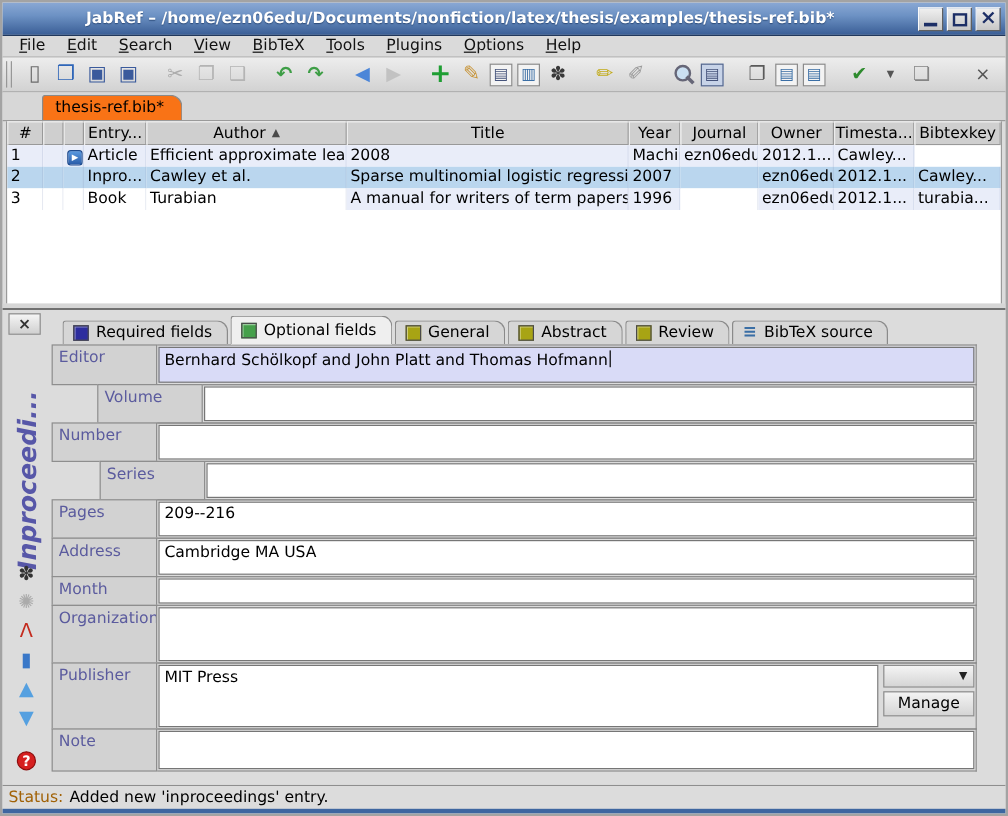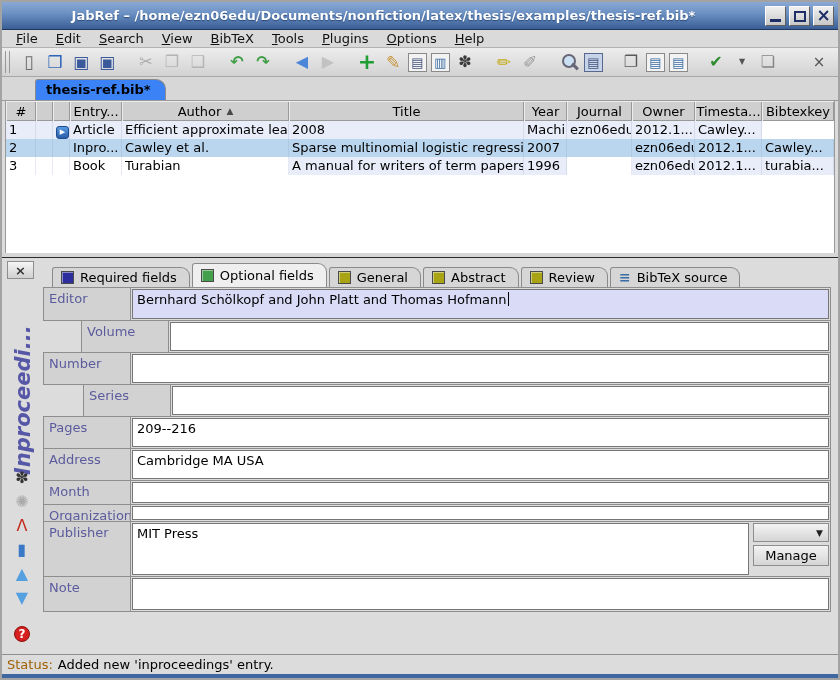--- a/index.html
+++ b/index.html
@@ -28,21 +28,21 @@
   .tbi.gap { margin-left:15px; }
   .tbi.boxed { width:19px; height:19px; border:1px solid #8A8A8A; background:#F3F3F3; font-size:13px; }
   .tbi.pressed { background:#C7D3E8; border:1px solid #56688E; }
   .tbi.mag { position:relative; }
   .tbi.mag::before { content:''; position:absolute; left:4px; top:3px; width:10px; height:10px; border:2px solid #667; border-radius:50%; background:#CBE0F2; }
   .tbi.mag::after { content:''; position:absolute; left:13px; top:14px; width:8px; height:3px; background:#667; transform:rotate(45deg); }
   .tbi.pushright { margin-left:auto; margin-right:8px; font-size:15px; }
 
   
   .doctabs { height:24px; background:#D7D7D7; border-bottom:1px solid #9A9A9A; display:flex; align-items:flex-end; padding-left:33px; }
-  .doctab { background:#3b82f6; border:1px solid #8A8A8A; border-bottom:none; border-radius:3px 10px 0 0; padding:2px 14px 3px 10px; font-size:13px;font-weight:bold; }
+  .doctab { background:#f97316; border:1px solid #8A8A8A; border-bottom:none; border-radius:3px 10px 0 0; padding:2px 14px 3px 10px; font-size:13px; }
 
   
   .tablearea { height:152px; background:#fff; margin:0 3px; border-left:1px solid #9A9A9A; border-right:1px solid #9A9A9A; overflow:hidden; }
   .grid11 { display:grid; grid-template-columns:30px 17px 17px 52px 167px 235px 43px 65px 63px 67px minmax(0,1fr); }
   .thead { height:20px; }
   .th { background:#CFCFCF; box-shadow:inset 1px 1px 0 #EDEDED, inset -1px -1px 0 #999; font-size:13px; display:flex; align-items:center; justify-content:center; white-space:nowrap; overflow:hidden; }
   .sort { font-size:9px; color:#4A4A4A; margin-left:5px; }
   .tr { height:18px; }
   .td { font-size:13px; line-height:18px; padding-left:3px; overflow:hidden; white-space:nowrap; border-right:1px solid rgba(140,155,190,0.22); }
   .bg-lav { background:#E9EDF9; } .bg-sel { background:#BAD6EE; } .bg-white { background:#fff; }
@@ -58,21 +58,21 @@
   .sideicons { position:absolute; left:0; top:212px; width:40px; display:flex; flex-direction:column; align-items:center; gap:8px; }
   .sicon { font-size:16px; line-height:1; }
   .helpdot { width:16px; height:16px; border-radius:50%; background:#D62020; border:1px solid #8E0E0E; color:#fff !important; font-size:12px; font-weight:bold; display:flex; align-items:center; justify-content:center; margin-top:12px; }
 
   .etabs { position:absolute; left:50px; top:3px; right:6px; height:26px; display:flex; align-items:flex-end; }
   .etab { display:flex; align-items:center; gap:6px; background:#D6D6D6; border:1px solid #8A8A8A; border-bottom:none; border-radius:3px 9px 0 0; padding:2px 12px 3px 8px; font-size:13px; height:20px; margin-right:2px; white-space:nowrap; }
   .etab.active { background:#EFEFEF; height:24px; z-index:2; }
   .sq { width:13px; height:13px; border:1px solid #4A4A4A; box-shadow:inset 1px 1px 0 rgba(255,255,255,.45); }
   .srcic { font-weight:bold; font-size:14px; }
 
-  .fields { position:absolute; left:41px; top:30px; right:7px; }
+  .fields { position:absolute; left:41px; top:30px; right:24px; }
   .frow { display:grid; grid-template-columns:88px 1fr; margin-top:-1px; }
   .flabel { background:#D2D2D2; border:1px solid #8E8E8E; font-size:13px; color:#5B5B9E; padding:3px 2px 0 5px; white-space:nowrap; overflow:hidden; }
   .fval { border:1px solid #8E8E8E; border-left:none; padding:1px; display:flex; }
   .inp { flex:1; background:#fff; border:1px solid #767676; font-size:13px; padding:2px 4px; white-space:nowrap; overflow:hidden; }
   .frow.focused .inp { background:#D9DBF7; }
   .cursor { display:inline-block; width:1px; height:14px; background:#000; vertical-align:-2px; margin-left:1px; }
   .fval.pub { display:grid; grid-template-columns:1fr 76px; gap:4px; }
   .pubside { display:flex; flex-direction:column; gap:3px; }
   .combo { height:19px; background:linear-gradient(#F4F4F4,#D5D5D5); border:1px solid #8E8E8E; display:flex; align-items:center; justify-content:flex-end; padding-right:5px; font-size:9px; color:#222; }
   .manage { height:21px; background:linear-gradient(#F3F3F3,#D5D5D5); border:1px solid #8E8E8E; font-size:13px; display:flex; align-items:center; justify-content:center; }
@@ -284,21 +284,21 @@
           <div class="fval">
             <div class="inp"><span>Cambridge MA USA</span></div>
           </div>
         </div>
         <div class="frow" style="height: 25px;">
           <div class="flabel">Month</div>
           <div class="fval">
             <div class="inp"><span></span></div>
           </div>
         </div>
-        <div class="frow" style="height: 18px;">
+        <div class="frow" style="height: 49px;">
           <div class="flabel">Organization</div>
           <div class="fval">
             <div class="inp"><span></span></div>
           </div>
         </div>
         <div class="frow" style="height: 56px;">
           <div class="flabel">Publisher</div>
           <div class="fval pub">
             <div class="inp"><span>MIT Press</span></div>
             <div class="pubside">

